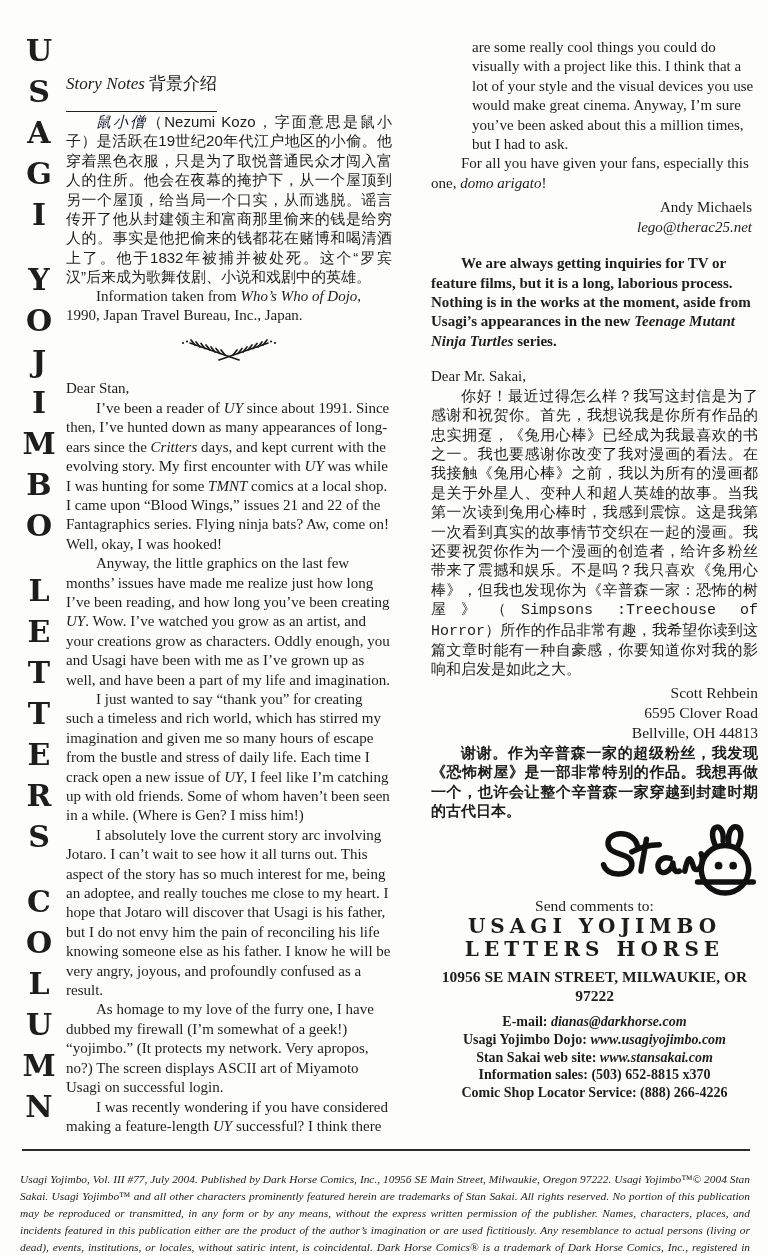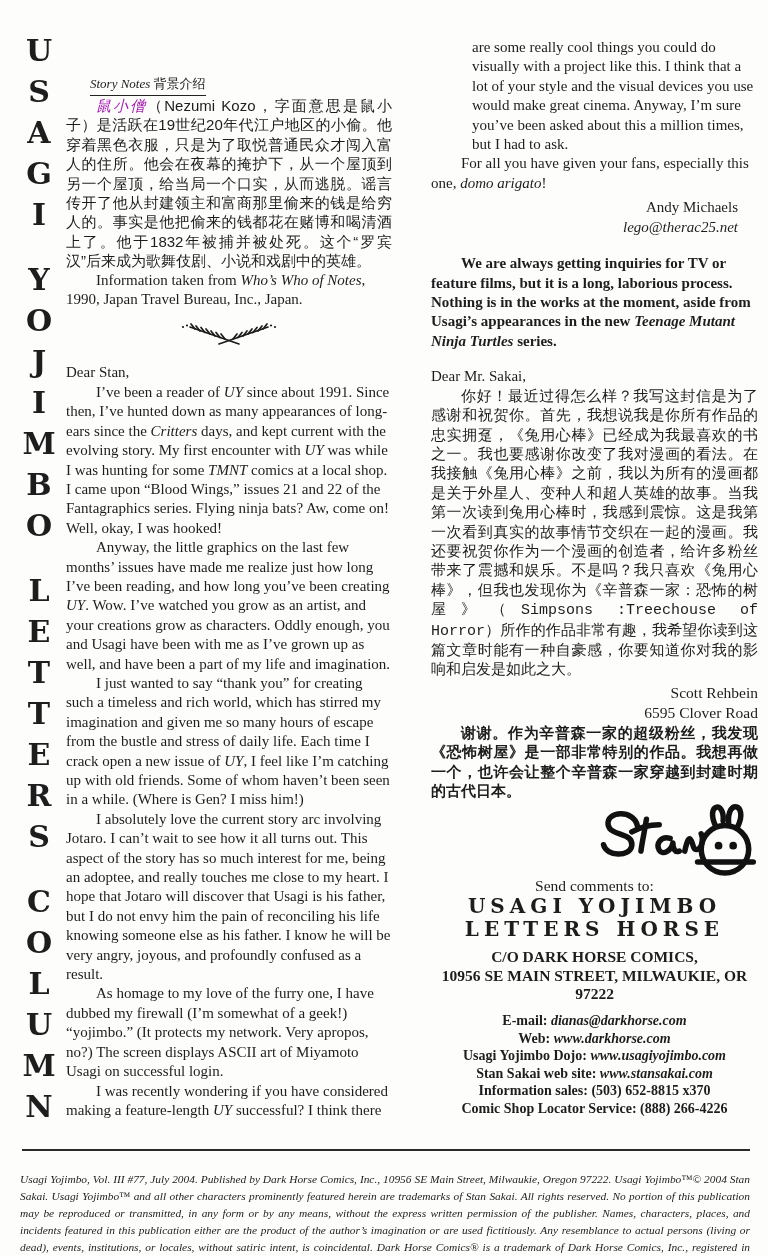--- a/index.html
+++ b/index.html
@@ -10,33 +10,33 @@
   }
   
   .vtitle{position:absolute;left:16px;top:36px;height:1086px;width:46px;
     display:flex;flex-direction:column;justify-content:space-between;}
   .vword{display:flex;flex-direction:column;gap:11px;align-items:center;
     font-family:"DejaVu Serif",serif;font-weight:bold;font-size:30px;line-height:30px;}
   
   .col-left{position:absolute;left:66px;top:74px;width:326px;}
   .col-right{position:absolute;left:431px;top:38px;width:327px;}
   
-  .story-heading{margin-left:24px;display:inline-block;border-bottom:1.5px solid #222;
-    padding-bottom:1px;font-size:13px;line-height:20px;}
+  .story-heading{display:inline-block;border-bottom:1.5px solid #222;
+    padding-bottom:17px;font-size:17px;line-height:20px;}
   .story-heading .en{font-style:italic;}
   .story-heading .zh{font-family:"Liberation Sans",sans-serif;}
   .story-body{margin:6px 0 0 0;font-family:"Liberation Sans",sans-serif;
     font-size:17px;line-height:23.5px;text-align:justify;text-indent:36px;}
   .credit{margin:5px 0 0 16px;font-size:15px;line-height:19.5px;text-indent:28px;}
   .divider{display:block;margin:12px auto 6px auto;}
   
   .letter p{margin:0;font-size:15px;line-height:19.4px;text-indent:30px;}
   p.salut{text-indent:0;margin-top:16px;font-size:15px;line-height:19.4px;}
   p.noindent{text-indent:0;margin-left:41px;}
-  .sig{text-align:right;font-size:15px;line-height:19.5px;margin:5px 20px 0 0;}
+  .sig{text-align:right;font-size:15px;line-height:19.5px;margin:5px 6px 0 0;}
   .sig .email{font-style:italic;}
   .editor{font-weight:bold;margin-top:17px !important;}
   
   .letter2-body{margin:3px 0 0 0;font-size:17.5px;line-height:24.6px;
     text-align:justify;text-indent:35px;}
   .sig2{text-align:right;font-size:15.5px;line-height:20px;margin-top:3px;}
   .editor-zh{margin:15px 0 0 0;font-family:"Liberation Sans",sans-serif;font-weight:bold;
     font-size:17.5px;line-height:25px;text-align:justify;text-indent:35px;}
   .stan-sig{display:block;margin:-4px 2px 0 auto;}
   
@@ -92,22 +92,22 @@
         <div>M</div>
         <div>N</div>
       </div>
   </div>
 
   <div class="col-left letter">
     <span class="story-heading">
       <span class="en">Story Notes</span>
       <span class="zh">背景介绍</span>
     </span>
-    <p class="story-body"><span style="font-style: italic; color: #a21caf;">鼠小僧</span><span>（Nezumi Kozo，字面意思是鼠小子）是活跃在19世纪20年代江户地区的小偷。他穿着黑色衣服，只是为了取悦普通民众才闯入富人的住所。他会在夜幕的掩护下，从一个屋顶到另一个屋顶，给当局一个口实，从而逃脱。谣言传开了他从封建领主和富商那里偷来的钱是给穷人的。事实是他把偷来的钱都花在赌博和喝清酒上了。他于1832年被捕并被处死。这个“罗宾汉”后来成为歌舞伎剧、小说和戏剧中的英雄。</span></p>
-    <p class="credit"><span>Information taken from </span><span style="font-style: italic;">Who’s Who of Notes</span><span>, 1990, Japan Travel Bureau, Inc., Japan.</span></p>
+    <p class="story-body"><span style="font-style: italic; color: #0f172a;">鼠小僧</span><span>（Nezumi Kozo，字面意思是鼠小子）是活跃在19世纪20年代江户地区的小偷。他穿着黑色衣服，只是为了取悦普通民众才闯入富人的住所。他会在夜幕的掩护下，从一个屋顶到另一个屋顶，给当局一个口实，从而逃脱。谣言传开了他从封建领主和富商那里偷来的钱是给穷人的。事实是他把偷来的钱都花在赌博和喝清酒上了。他于1832年被捕并被处死。这个“罗宾汉”后来成为歌舞伎剧、小说和戏剧中的英雄。</span></p>
+    <p class="credit"><span>Information taken from </span><span style="font-style: italic;">Who’s Who of Dojo</span><span>, 1990, Japan Travel Bureau, Inc., Japan.</span></p>
 
     <svg class="divider" width="100" height="26" viewBox="0 0 100 26">
       <g stroke="#1b1b1b" stroke-width="1.7" stroke-linecap="round" fill="none">
         <path d="M11 6 L60 23"></path>
         <path d="M89 6 L40 23"></path>
         <path d="M16 8 L12 3"></path>
           <path d="M21 10 L17 5"></path>
           <path d="M26 11.5 L22 6.5"></path>
         <path d="M31 13 L27 8"></path>
           <path d="M36 15 L32 10"></path>
@@ -148,20 +148,21 @@
     </div>
 
     <p class="editor"><span>We are always getting inquiries for TV or feature films, but it is a long, laborious process.  Nothing is in the works at the moment, aside from Usagi’s appearances in the new </span><span style="font-style: italic;">Teenage Mutant Ninja Turtles</span><span> series.</span></p>
 
     <p class="salut">Dear Mr. Sakai,</p>
     <p class="letter2-body"><span>你好！最近过得怎么样？我写这封信是为了感谢和祝贺你。首先，我想说我是你所有作品的忠实拥趸，《兔用心棒》已经成为我最喜欢的书之一。我也要感谢你改变了我对漫画的看法。在我接触《兔用心棒》之前，我以为所有的漫画都是关于外星人、变种人和超人英雄的故事。当我第一次读到兔用心棒时，我感到震惊。这是我第一次看到真实的故事情节交织在一起的漫画。我还要祝贺你作为一个漫画的创造者，给许多粉丝带来了震撼和娱乐。不是吗？我只喜欢《兔用心棒》，但我也发现你为《辛普森一家：恐怖的树屋》（</span><span class="mono">Simpsons :Treechouse of Horror</span><span>）所作的作品非常有趣，我希望你读到这篇文章时能有一种自豪感，你要知道你对我的影响和启发是如此之大。</span></p>
 
     <div class="sig2">
       <div>Scott Rehbein</div>
       <div>6595 Clover Road</div>
+      <div>Bellville, OH  44813</div>
     </div>
 
     <p class="editor-zh"><span>谢谢。作为辛普森一家的超级粉丝，我发现《恐怖树屋》是一部非常特别的作品。我想再做一个，也许会让整个辛普森一家穿越到封建时期的古代日本。</span></p>
 
     <svg class="stan-sig" width="168" height="92" viewBox="0 0 184 100">
       <g fill="none" stroke="#111" stroke-width="6" stroke-linecap="round" stroke-linejoin="round">
         <path d="M54 32 C50 14 20 16 22 31 C24 44 50 39 48 54 C46 67 20 66 17 53"></path>
         <path d="M64 25 C62 38 59 51 58 60"></path>
         <path d="M48 39 C58 33 69 31 78 31"></path>
         <path d="M90 46 C80 43 74 52 78 59 C82 65 91 60 93 51 C93 57 95 62 100 60"></path>
@@ -175,26 +176,24 @@
         <circle cx="143" cy="54" r="4.2"></circle>
         <circle cx="159" cy="54" r="4.2"></circle>
       </g>
     </svg>
 
     <div class="contact">
       <div class="send-label">Send comments to:</div>
       <div class="contact-title">USAGI YOJIMBO</div>
       <div class="contact-title">LETTERS HORSE</div>
       <div class="contact-addr">
-        <div>C/O DARK HORSE COMICS,</div>
         <div>10956 SE MAIN STREET, MILWAUKIE, OR  97222</div>
       </div>
       <div class="contact-lines">
         <div><span>E-mail: </span><span class="val">dianas@darkhorse.com</span></div>
-        <div><span>Web: </span><span class="val">www.darkhorse.com</span></div>
         <div><span>Usagi Yojimbo Dojo: </span><span class="val">www.usagiyojimbo.com</span></div>
         <div><span>Stan Sakai web site: </span><span class="val">www.stansakai.com</span></div>
         <div><span>Information sales: </span><span>(503) 652-8815 x370</span></div>
         <div><span>Comic Shop Locator Service: </span><span>(888) 266-4226</span></div>
       </div>
     </div>
   </div>
 
   <div class="footer-rule"></div>
   <p class="footer">Usagi Yojimbo, Vol. III #77, July 2004.  Published by Dark Horse Comics, Inc., 10956 SE Main Street, Milwaukie, Oregon  97222.  Usagi Yojimbo™© 2004 Stan Sakai.  Usagi Yojimbo™ and all other characters prominently featured herein are trademarks of Stan Sakai.  All rights reserved.  No portion of this publication may be reproduced or transmitted, in any form or by any means, without the express written permission of the publisher.  Names, characters, places, and incidents featured in this publication either are the product of the author’s imagination or are used fictitiously.  Any resemblance to actual persons (living or dead), events, institutions, or locales, without satiric intent, is coincidental.  Dark Horse Comics® is a trademark of Dark Horse Comics, Inc., registered in various categories and countries.  PRINTED IN CANADA</p>

